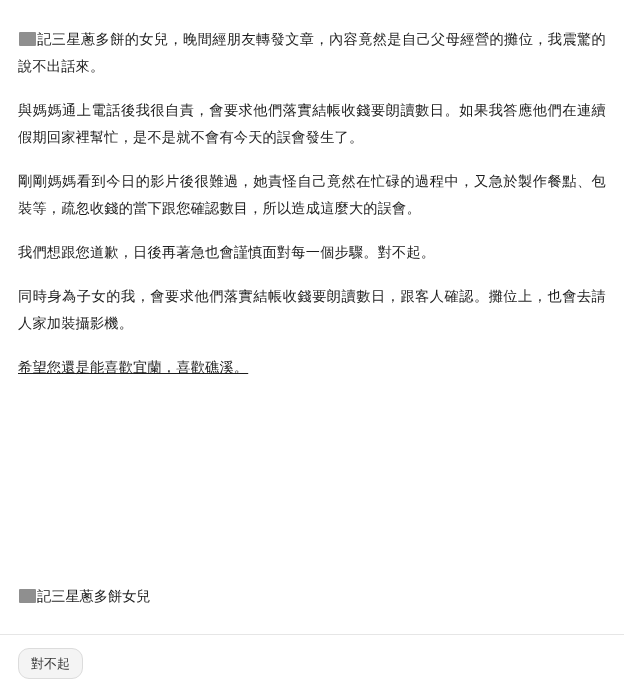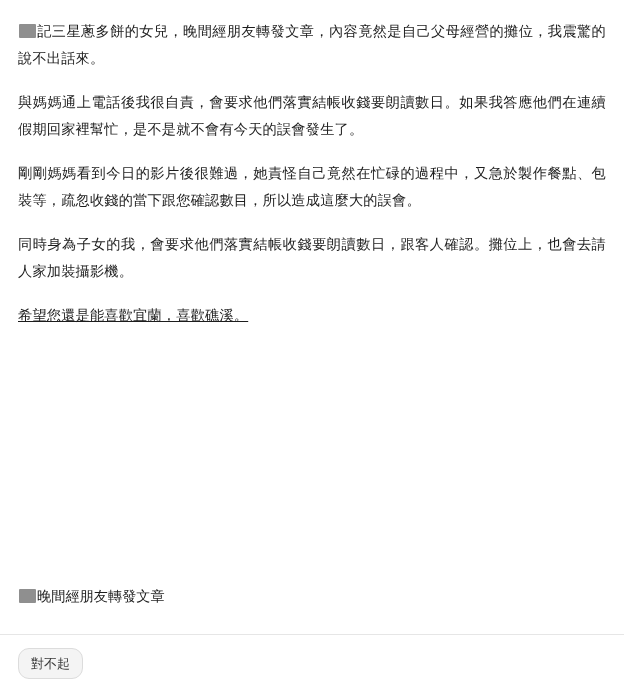--- a/index.html
+++ b/index.html
@@ -21,21 +21,21 @@
     height: 696px;
     box-sizing: border-box;
     padding: 10px 18px 0 18px;
     background: #ffffff;
   }
   .para {
     font-size: 14.2px;
     line-height: 27px;
     letter-spacing: 0.2px;
     color: #1d1d1d;
-    margin: 8px 0 17px 0;
+    margin: 16px 0 17px 0;
     text-align: justify;
     text-justify: inter-ideograph;
     word-break: break-all;
   }
   .para.tight {
     margin-bottom: 16px;
     text-decoration: underline;
   }
   .redaction {
     display: inline-block;
@@ -93,30 +93,31 @@
 
   <div class="body-block">
 
     <p class="para"><span class="redaction"></span><span>記三星蔥多餅的女兒，晚間經朋友轉發文章，內容竟然是自己父母經營的攤位，我震驚的說不出話來。</span></p>
 
     <p class="para"><span>與媽媽通上電話後我很自責，會要求他們落實結帳收錢要朗讀數日。如果我答應他們在連續假期回家裡幫忙，是不是就不會有今天的誤會發生了。</span></p>
 
 
     <p class="para"><span>剛剛媽媽看到今日的影片後很難過，她責怪自己竟然在忙碌的過程中，又急於製作餐點、包裝等，疏忽收錢的當下跟您確認數目，所以造成這麼大的誤會。</span></p>
 
+    <p class="para"><span>我們想跟您道歉，日後再著急也會謹慎面對每一個步驟。對不起。</span></p>
 
     <p class="para"><span>同時身為子女的我，會要求他們落實結帳收錢要朗讀數日，跟客人確認。攤位上，也會去請人家加裝攝影機。</span></p>
 
 
     <p class="para tight"><span>希望您還是能喜歡宜蘭，喜歡礁溪。</span></p>
 
   </div>
 
   <div class="sig-block">
-    <p class="signature"><span class="redaction"></span><span>晚間經朋友轉發文章</span></p>
+    <p class="signature"><span class="redaction"></span><span>記三星蔥多餅女兒</span></p>
   </div>
 
   <div class="divider"></div>
 
   <div class="footer">
     <span class="tag-button">對不起</span>
   </div>
 
 </div>
 

